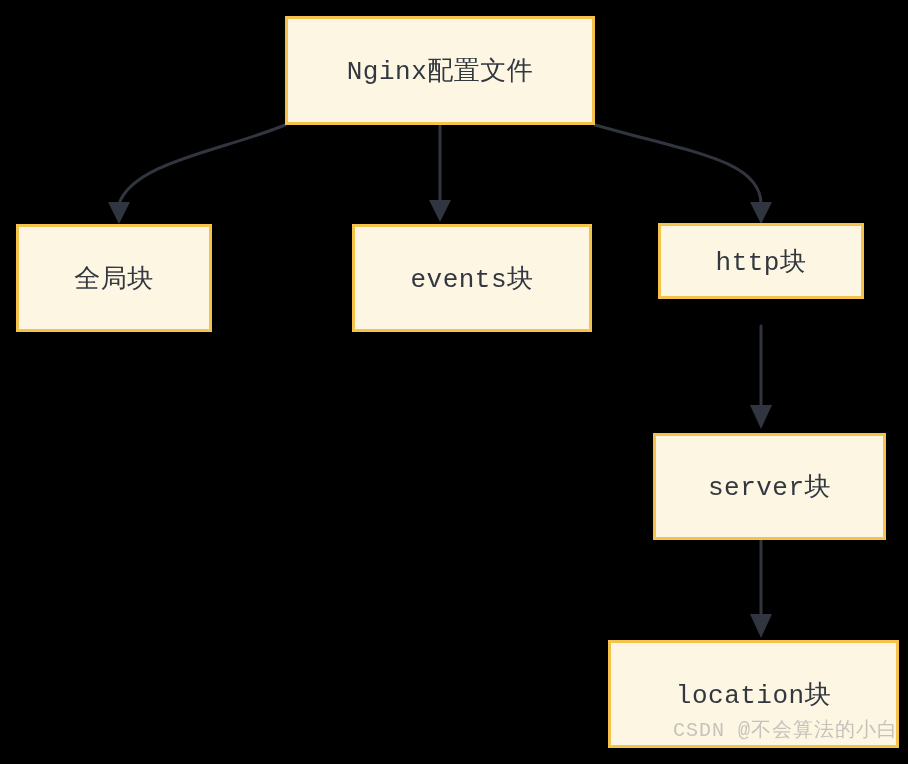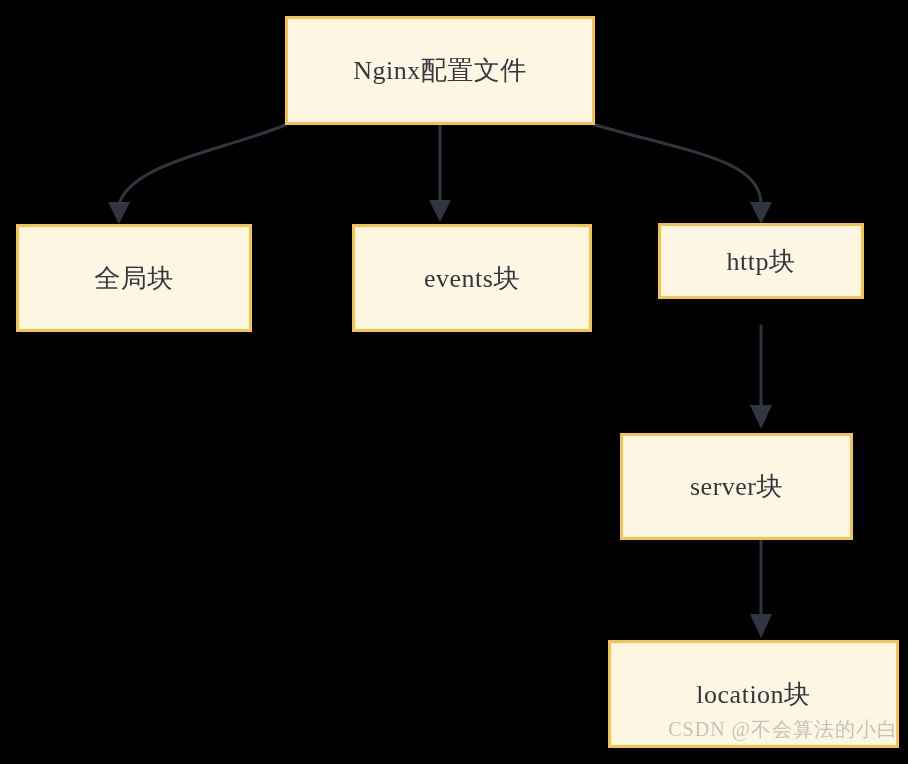--- a/index.html
+++ b/index.html
@@ -6,21 +6,21 @@
     margin: 0;
     padding: 0;
     background: #000000;
   }
   #canvas {
     position: relative;
     width: 908px;
     height: 764px;
     background: #000000;
     overflow: hidden;
-    font-family: Liberation Serif, serif;
+    font-family: Liberation Mono, monospace;
   }
   #edges-svg {
     position: absolute;
     left: 0;
     top: 0;
     z-index: 1;
   }
   .node {
     position: absolute;
     box-sizing: border-box;
@@ -29,24 +29,24 @@
     color: #333840;
     font-size: 26px;
     display: flex;
     align-items: center;
     justify-content: center;
     text-align: center;
     z-index: 2;
     letter-spacing: 0.5px;
   }
   .node-root     { left: 285px; top: 16px;  width: 310px; height: 109px; }
-  .node-global   { left: 16px;  top: 224px; width: 236px; height: 108px; text-align: right; }
+  .node-global   { left: 16px;  top: 224px; width: 196px; height: 108px; text-align: right; }
   .node-events   { left: 320px; top: 224px; width: 240px; height: 108px; margin-left: 32px; }
   .node-http     { left: 658px; top: 223px; width: 206px; height: 76px; }
-  .node-server   { left: 620px; top: 433px; width: 233px; height: 107px; }
+  .node-server   { left: 653px; top: 433px; width: 233px; height: 107px; }
   .node-location { left: 608px; top: 640px; width: 291px; height: 108px; }
   .edge-line {
     fill: none;
     stroke: #31353F;
     stroke-width: 3;
     stroke-linecap: round;
   }
   .edge-head {
     fill: #31353F;
     stroke: none;

